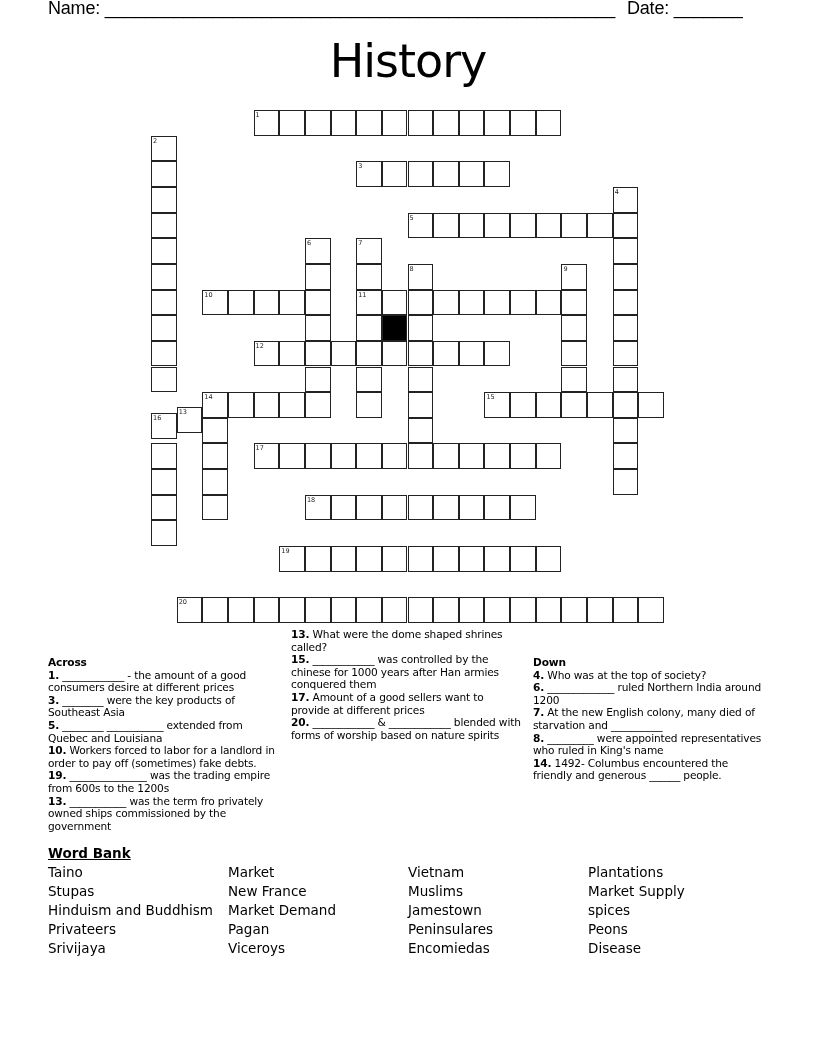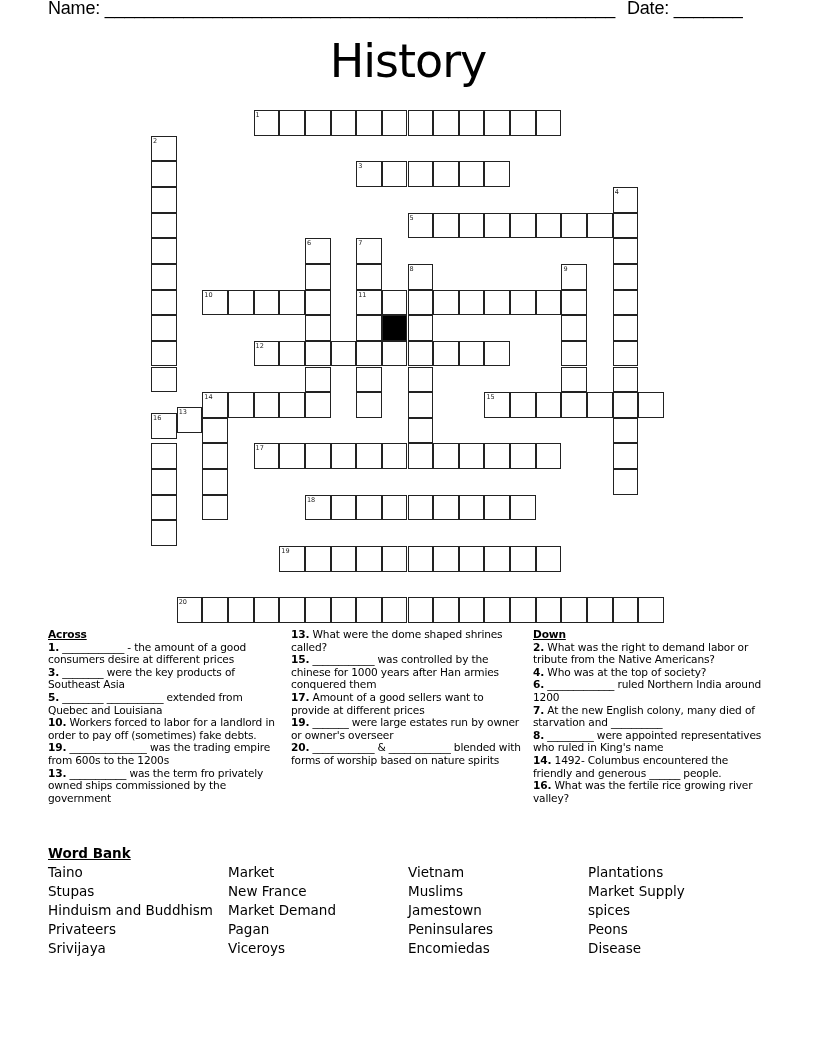--- a/index.html
+++ b/index.html
@@ -8,21 +8,21 @@
   .header-line.date { left: 627px; }
   .title { position: absolute; top: 34px; left: 0; width: 816px; text-align: center; font-family: "DejaVu Sans", sans-serif; font-size: 46px; letter-spacing: -1px; }
   #grid { position: absolute; left: 0; top: 0; width: 816px; height: 640px; }
   .cell { position: absolute; width: 25.65px; height: 25.65px; box-sizing: border-box; border: 1.4px solid #222; background: #fff; }
   .cell.black { background: #000; }
   .cell .num { position: absolute; left: 1px; top: 0px; font-family: "DejaVu Sans", sans-serif; font-size: 6.5px; line-height: 8px; color: #222; }
   .clues { position: absolute; top: 628px; font-family: "DejaVu Sans", sans-serif; font-size: 10.6px; line-height: 12.6px; letter-spacing: -0.15px; }
   .clues.col1 { left: 48px; width: 232px; }
   .clues.col2 { left: 291px; width: 232px; }
   .clues.col3 { left: 533px; width: 235px; }
-  .clue-heading { font-weight: bold; text-decoration: underline; display: block; }
+  .clue-heading { font-weight: bold; display: block; margin-top: 28px; }
   .clue { margin: 0; }
   .clue b { font-weight: bold; }
   .wordbank-title { position: absolute; top: 845px; left: 48px; font-family: "DejaVu Sans", sans-serif; font-size: 13.5px; font-weight: bold; text-decoration: underline; }
   .wordbank { position: absolute; top: 863px; left: 48px; width: 720px; display: grid; grid-template-columns: 180px 180px 180px 180px; font-family: "DejaVu Sans", sans-serif; font-size: 13.5px; line-height: 19px; }
 </style>
 </head>
 <body>
 
 <div class="header-line">Name: ____________________________________________________</div>
 <div class="header-line date">Date: _______</div>
@@ -243,34 +243,31 @@
       <div class="clue"><b>10.</b> Workers forced to labor for a landlord in order to pay off (sometimes) fake debts.</div>
       <div class="clue"><b>19.</b> _______________ was the trading empire from 600s to the 1200s</div>
       <div class="clue"><b>13.</b> ___________ was the term fro privately owned ships commissioned by the government</div>
     </div>
 </div>
 <div class="clues col2">
   <div id="across-b">
       <div class="clue"><b>13.</b> What were the dome shaped shrines called?</div>
       <div class="clue"><b>15.</b> ____________ was controlled by the chinese for 1000 years after Han armies conquered them</div>
       <div class="clue"><b>17.</b> Amount of a good sellers want to provide at different prices</div>
-      <div class="clue"><b>19.</b> _______ were large estates run by owner or owner's overseer</div>
       <div class="clue"><b>20.</b> ____________ &amp; ____________ blended with forms of worship based on nature spirits</div>
     </div>
 </div>
 <div class="clues col3">
   <span class="clue-heading">Down</span>
   <div id="down-list">
-      <div class="clue"><b>2.</b> What was the right to demand labor or tribute from the Native Americans?</div>
       <div class="clue"><b>4.</b> Who was at the top of society?</div>
       <div class="clue"><b>6.</b> _____________ ruled Northern India around 1200</div>
       <div class="clue"><b>7.</b> At the new English colony, many died of starvation and __________</div>
       <div class="clue"><b>8.</b> _________ were appointed representatives who ruled in King's name</div>
       <div class="clue"><b>14.</b> 1492- Columbus encountered the friendly and generous ______ people.</div>
-      <div class="clue"><b>16.</b> What was the fertile rice growing river valley?</div>
     </div>
 </div>
 
 <div class="wordbank-title">Word Bank</div>
 <div class="wordbank" id="wordbank">
     <span>Taino</span>
     <span>Market</span>
     <span>Vietnam</span>
     <span>Plantations</span>
     <span>Stupas</span>

